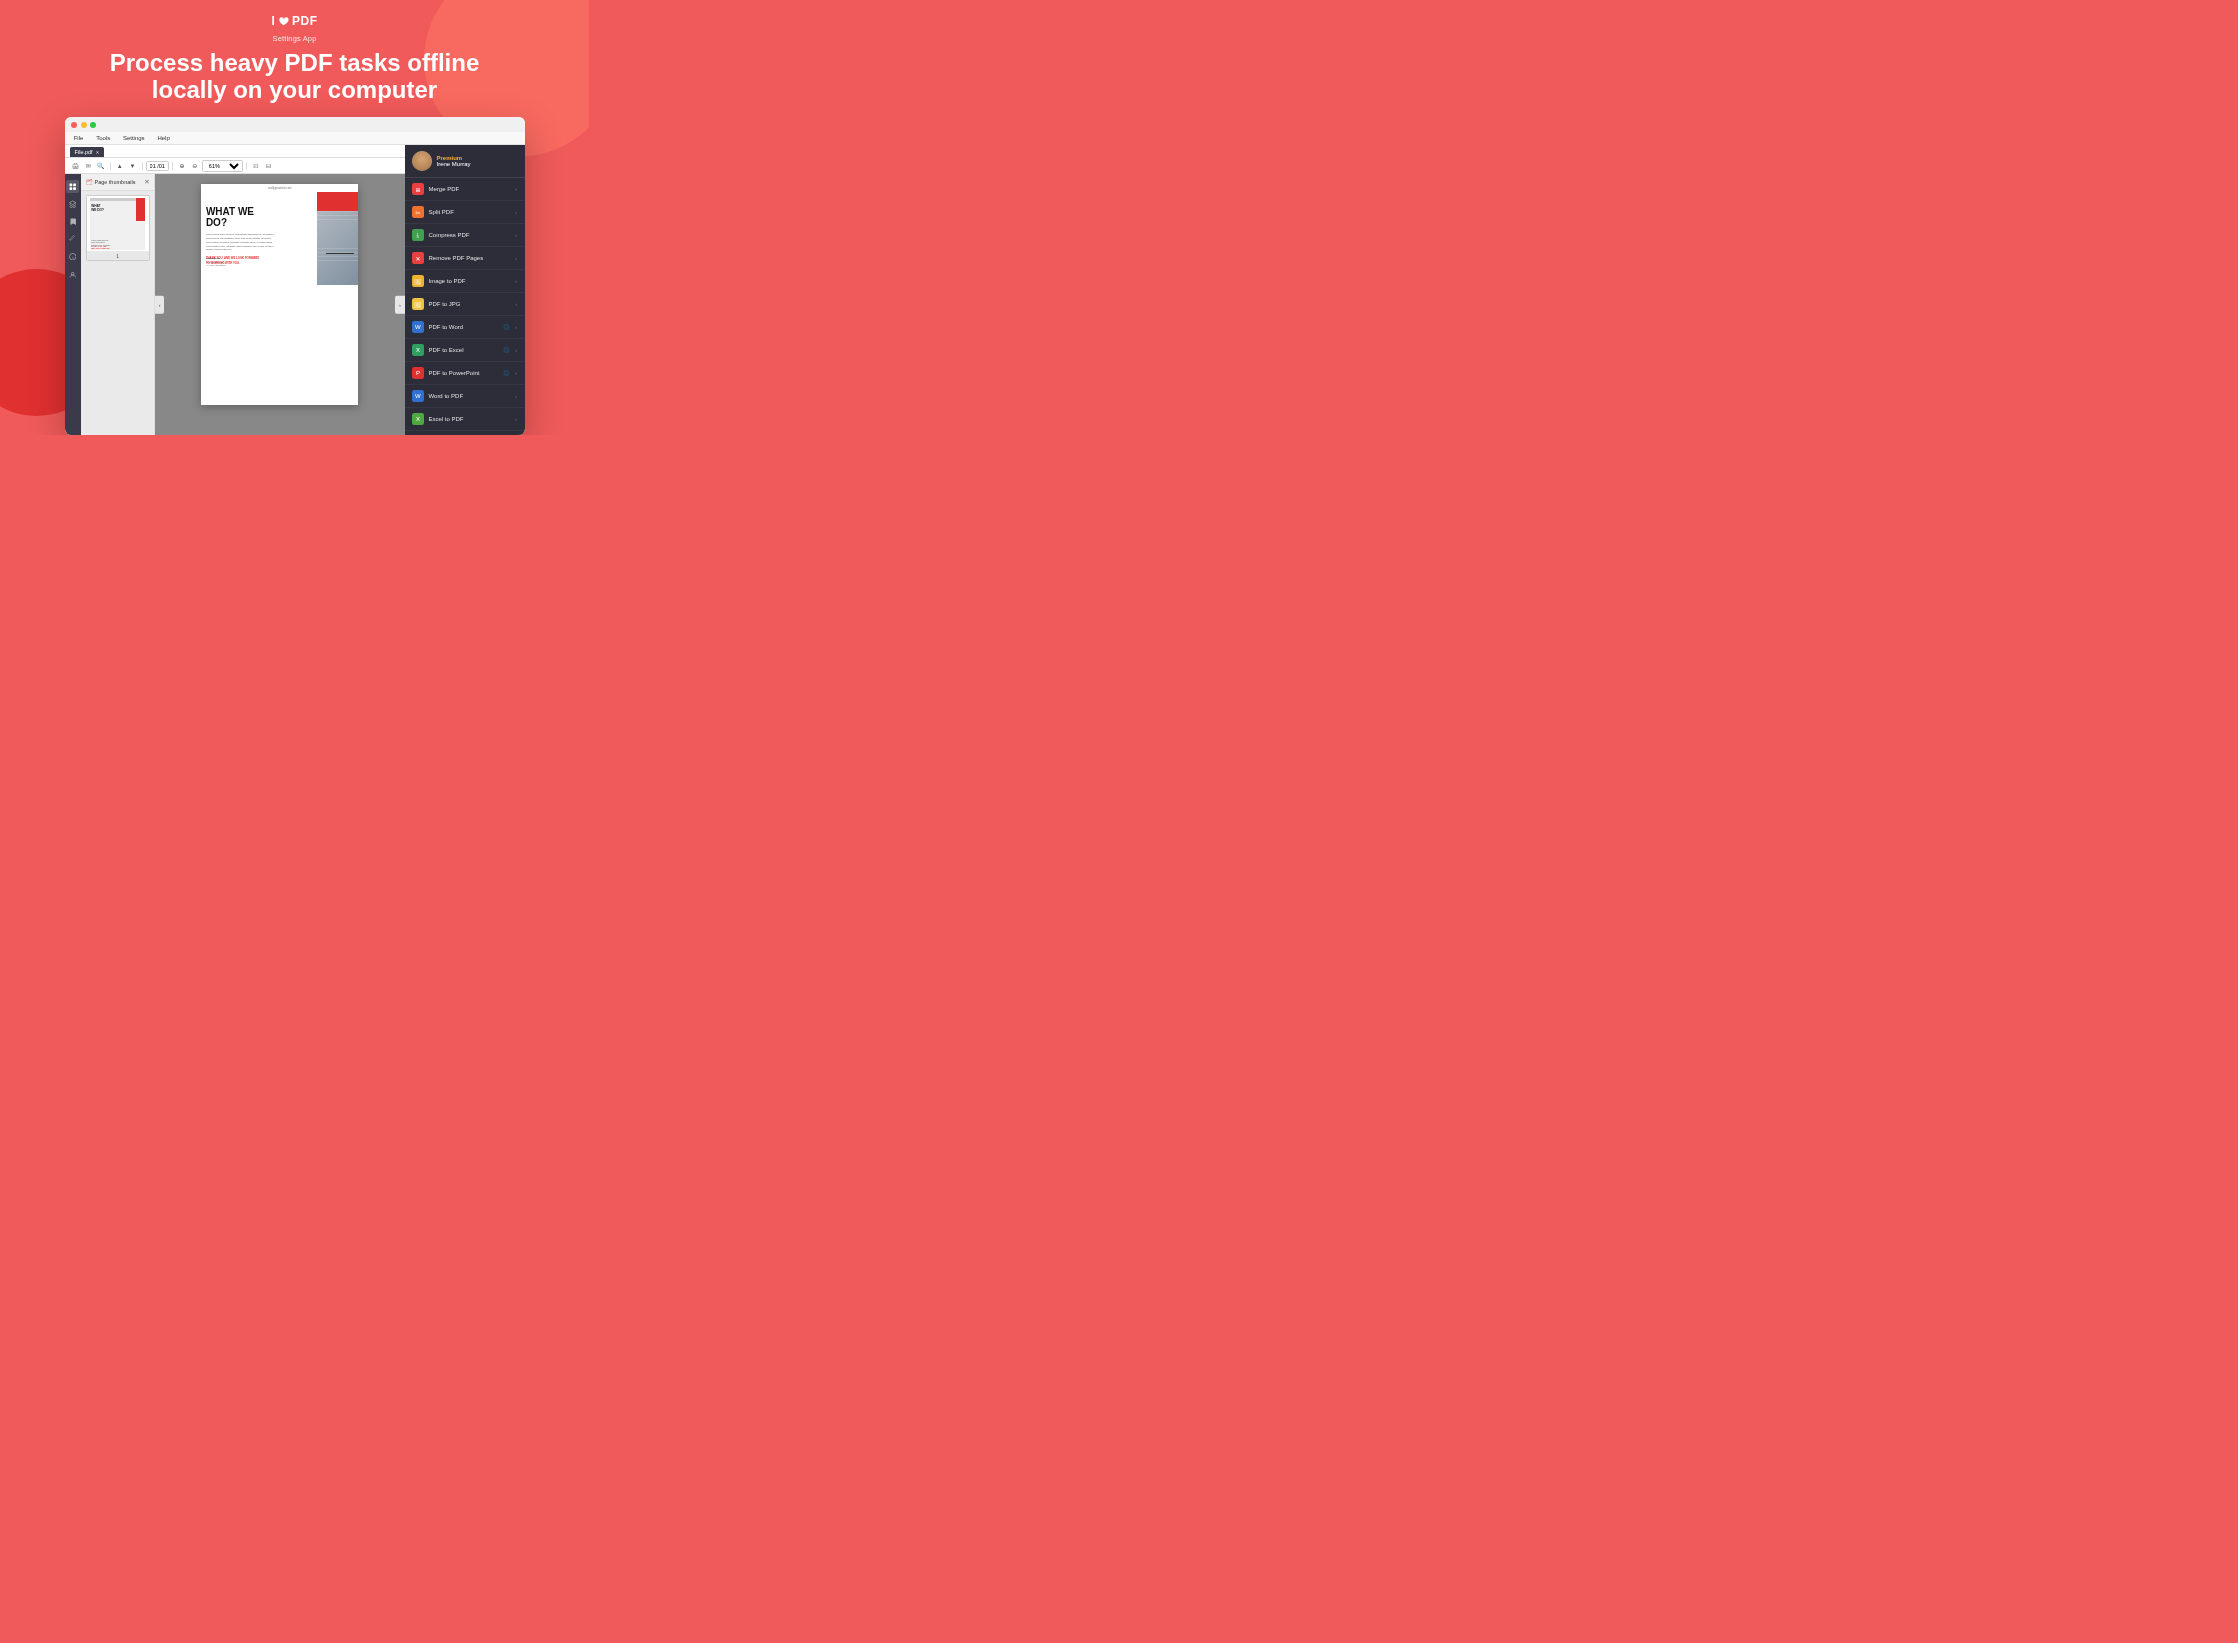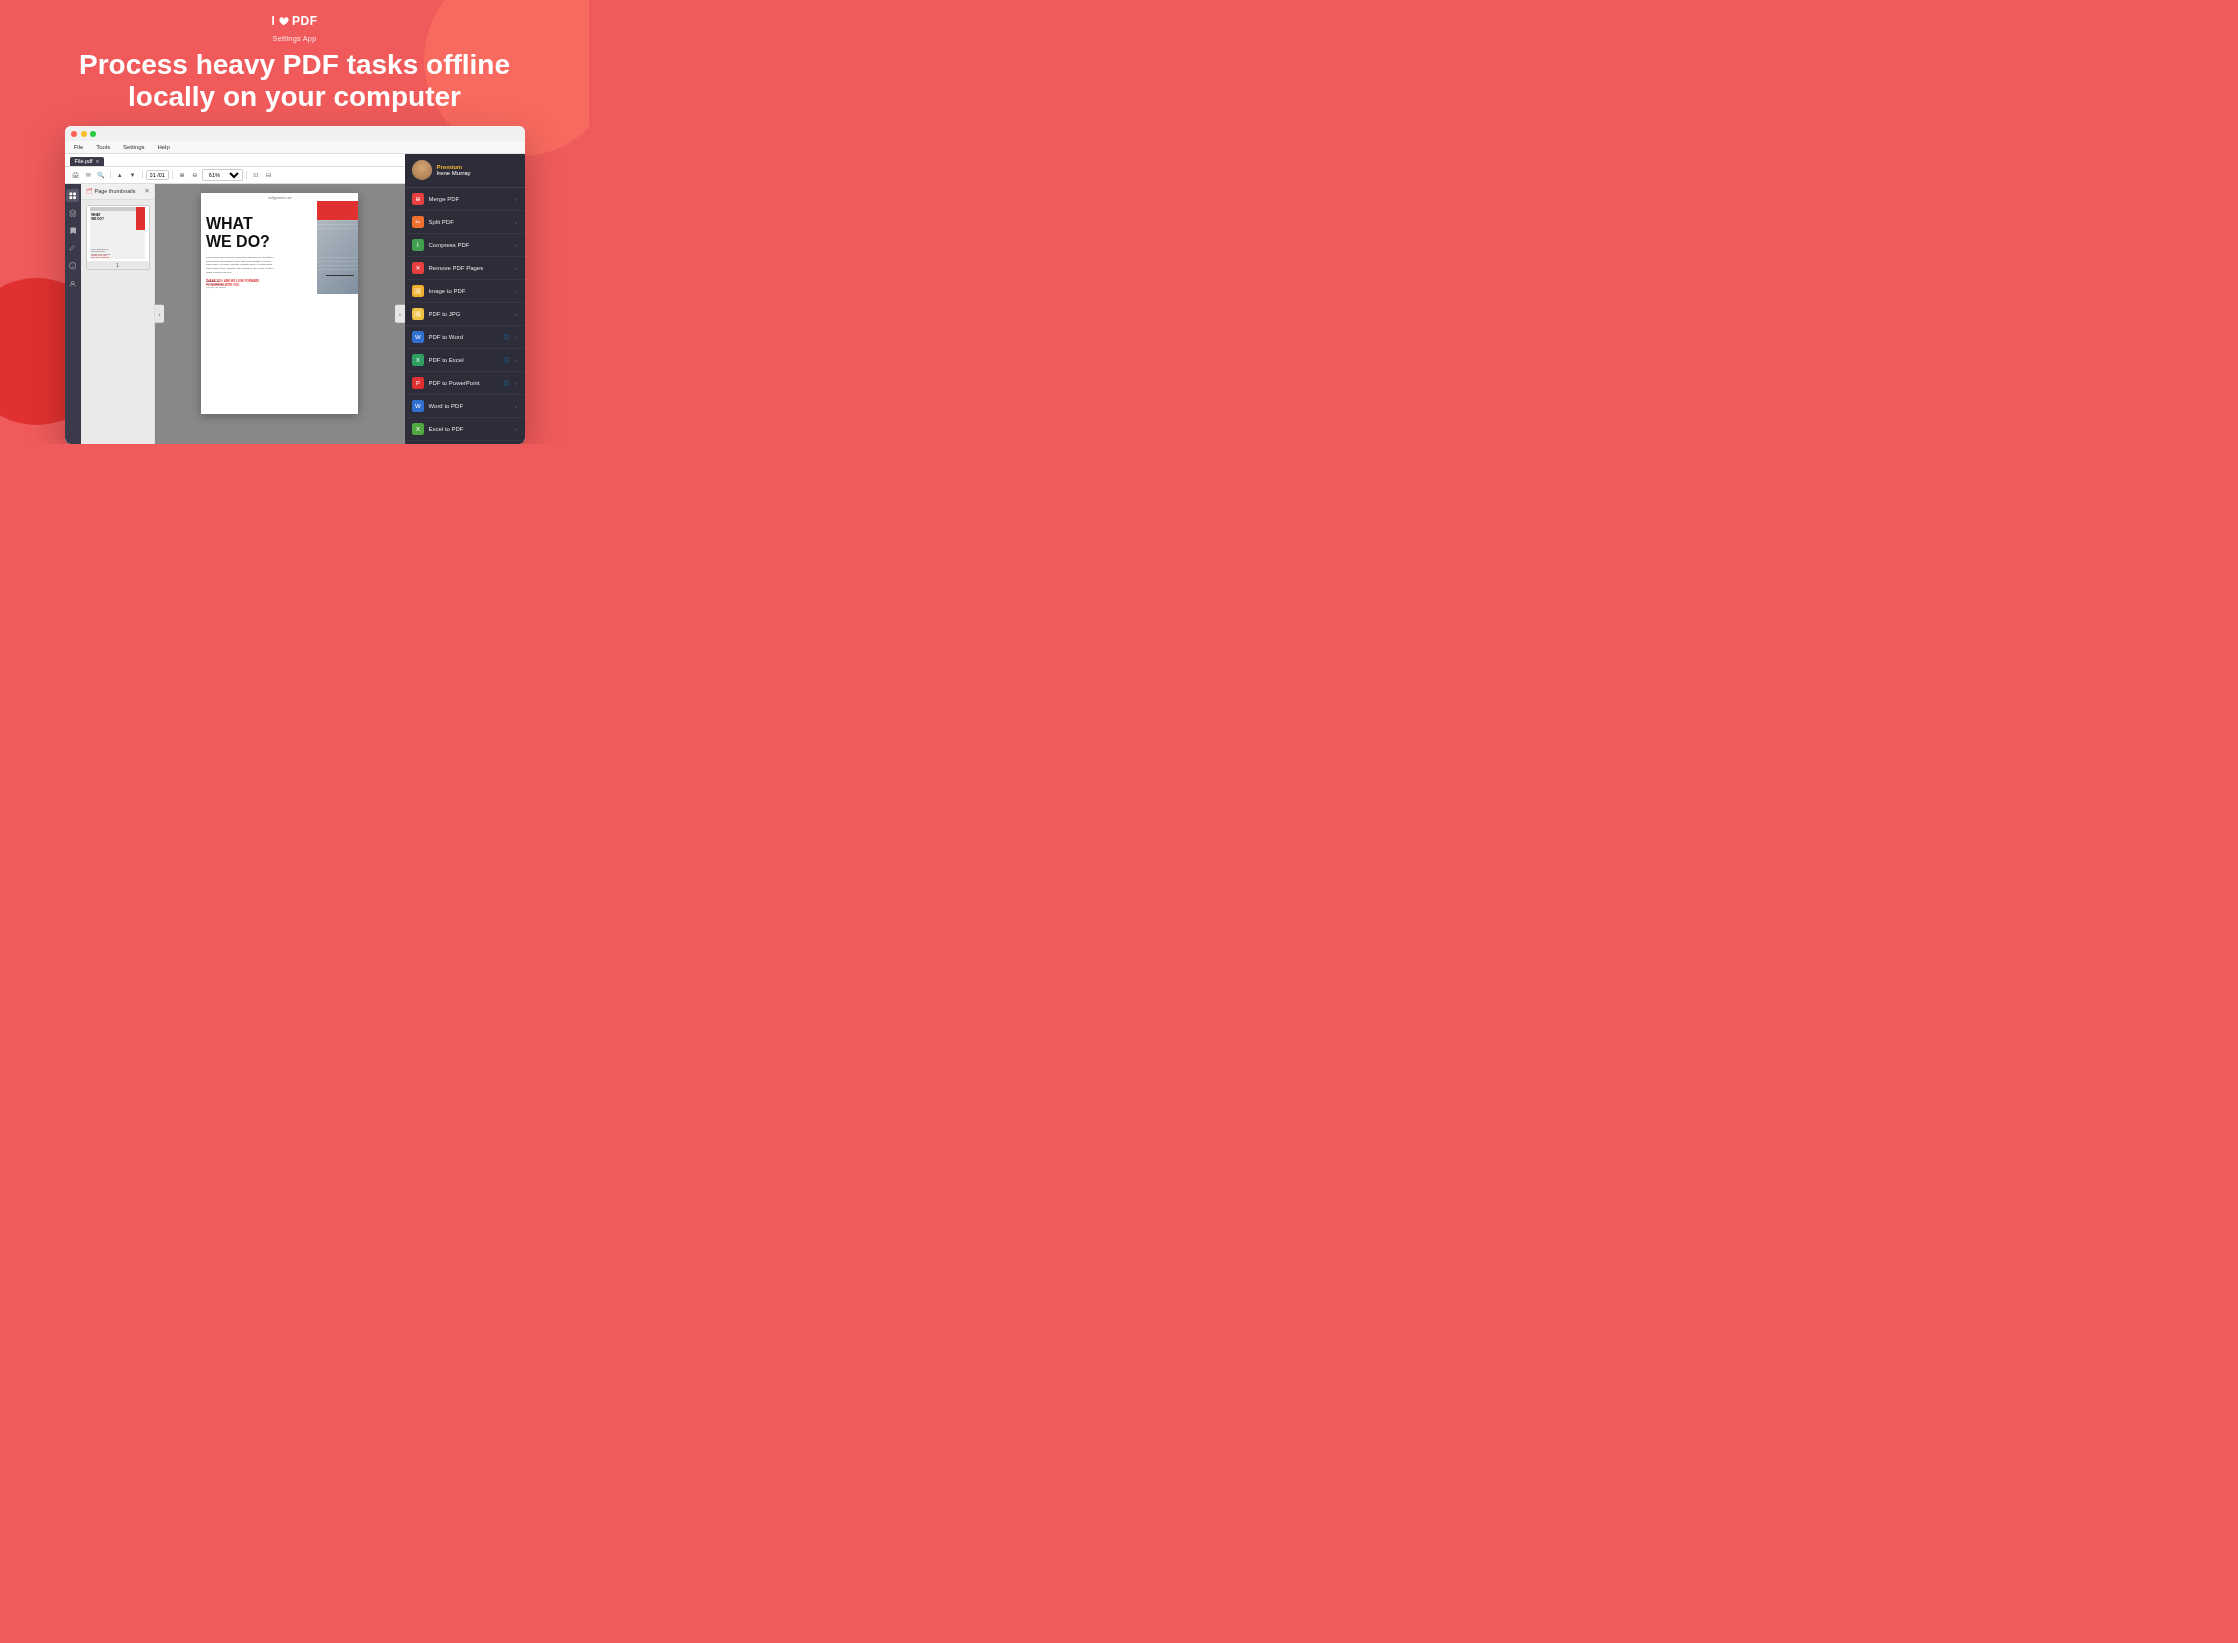--- a/index.html
+++ b/index.html
@@ -56,21 +56,21 @@
       display: inline-block;
     }
     .subtitle {
       color: rgba(255,255,255,0.85);
       font-size: 7.4px;
       margin-top: 6.4px;
       letter-spacing: 0.2px;
     }
     .headline {
       color: white;
-      font-size: 28px;
+      font-size: 24px;
       font-weight: 800;
       margin-top: 5.5px;
       line-height: 1.15;
       text-align: center;
     }
 
     
     .app-window {
       position: relative;
       z-index: 3;
@@ -347,21 +347,21 @@
       height: 100%;
       background: repeating-linear-gradient(
         0deg,
         transparent,
         transparent 3.7px,
         rgba(255,255,255,0.15) 3.7px,
         rgba(255,255,255,0.15) 4.1px
       );
     }
     .pdf-heading {
-      font-size: 16px;
+      font-size: 10px;
       font-weight: 900;
       color: #111;
       line-height: 1.1;
       margin-top: 11px;
       width: 64px;
     }
     .pdf-body-text {
       font-size: 2.3px;
       color: #555;
       line-height: 1.6;

